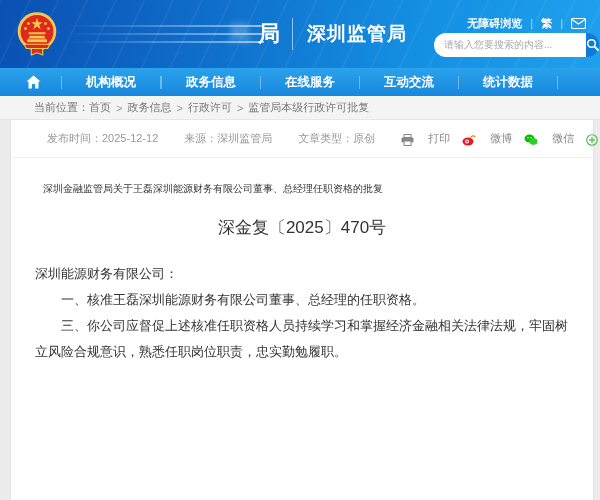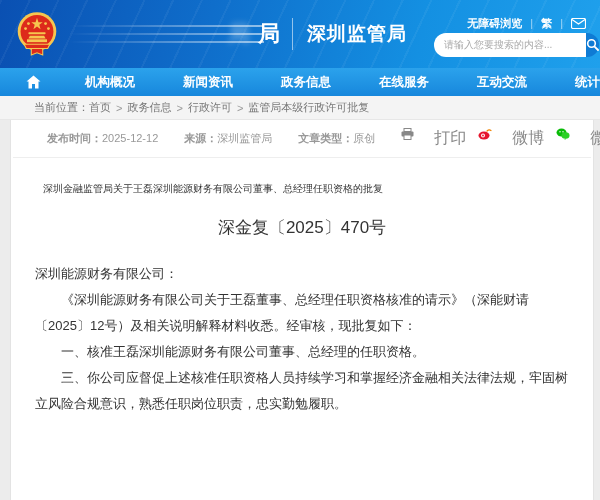--- a/index.html
+++ b/index.html
@@ -89,23 +89,23 @@
     background:#fff; border:1px solid #e3e3e3; border-top:none;
     height:100%; padding:0 2px; position:relative;
   }
 
   .meta-row {
     display:flex; align-items:center; height:38px;
     padding:0 18px 0 34px; font-size:11px; color:#999;
     border-bottom:1px solid #eee;
   }
   .meta-item { margin-right:26px; white-space:nowrap; }
-  .meta-item b { font-weight:bold; color:#999;text-align:right; }
+  .meta-item b { font-weight:normal; color:#999;text-align:right; }
   .share-row { margin-left:auto; display:flex; align-items:center; gap:12px; }
-  .share-item { display:flex; align-items:flex-start; gap:20px; font-size:16px; color:#888; cursor:pointer; white-space:nowrap; }
+  .share-item { display:flex; align-items:flex-end; gap:14px; font-size:11px; color:#888; cursor:pointer; white-space:nowrap; }
   .share-item svg { display:block; }
   .share-more { color:#4db84d; }
 
   .doc-title {
     font-size:10px; font-weight:normal; color:#333;
     padding:20px 30px 0; line-height:22px;
   }
   .doc-number { text-align:center; font-size:17px; color:#333; padding-top:16px; }
 
   .doc-body { padding:22px 22px 0; font-size:13px; color:#333; line-height:26px; }
@@ -167,21 +167,20 @@
 
 <div class="nav">
   <span class="nav-home">
     <svg width="15" height="14" viewBox="0 0 15 14">
       <path d="M7.5 0.5 L14.5 6.5 H12.5 V13.5 H9 V9 H6 V13.5 H2.5 V6.5 H0.5 Z" fill="#fff"></path>
     </svg>
   </span>
   <span class="nav-div"></span>
   <a class="nav-item">机构概况</a>
   <span class="nav-div"></span>
-  <a class="nav-item">新闻资讯</a>
   <span class="nav-div"></span>
   <a class="nav-item">政务信息</a>
   <span class="nav-div"></span>
   <a class="nav-item">在线服务</a>
   <span class="nav-div"></span>
   <a class="nav-item">互动交流</a>
   <span class="nav-div"></span>
   <a class="nav-item">统计数据</a>
   <span class="nav-div"></span>
 </div>
@@ -248,19 +247,18 @@
           <span>更多</span>
         </span>
       </span>
     </div>
 
     <h1 class="doc-title">深圳金融监管局关于王磊深圳能源财务有限公司董事、总经理任职资格的批复</h1>
     <div class="doc-number">深金复〔2025〕470号</div>
 
     <div class="doc-body">
       <p>深圳能源财务有限公司：</p>
-      <p class="indent">《深圳能源财务有限公司关于王磊董事、总经理任职资格核准的请示》（深能财请〔2025〕12号）及相关说明解释材料收悉。经审核，现批复如下：</p>
       <p class="indent">一、核准王磊深圳能源财务有限公司董事、总经理的任职资格。</p>
       <p class="indent">三、你公司应督促上述核准任职资格人员持续学习和掌握经济金融相关法律法规，牢固树立风险合规意识，熟悉任职岗位职责，忠实勤勉履职。</p>
     </div>
 
   </div>
 </div>
 
 </body></html>

